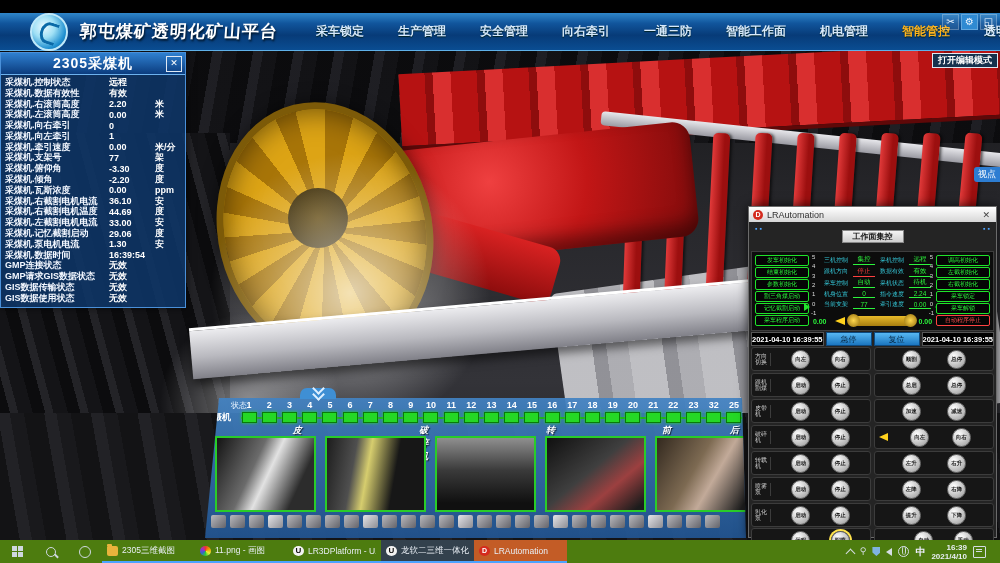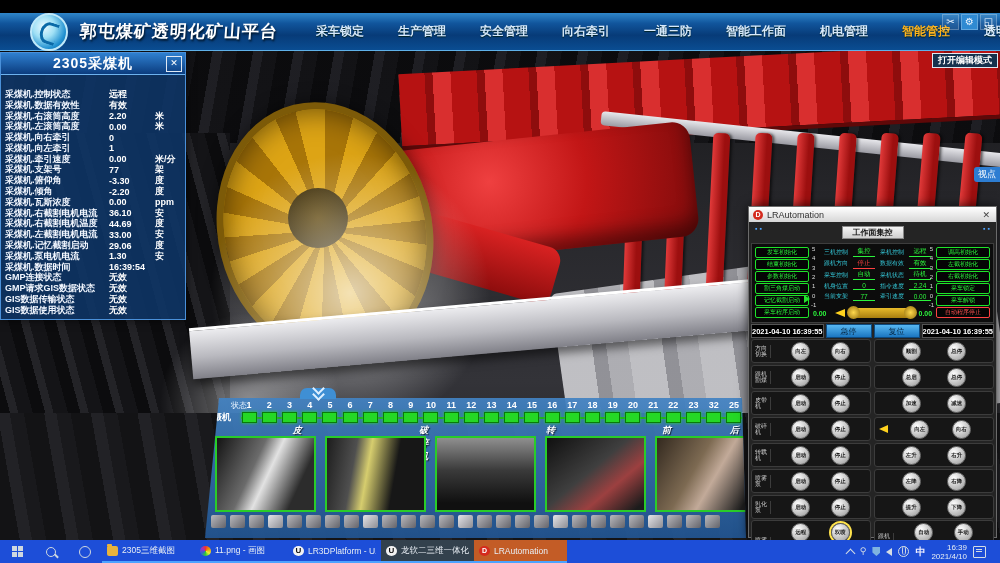--- a/index.html
+++ b/index.html
@@ -79,21 +79,21 @@
     color:#fff;font-size:9px;line-height:15px;text-align:center;border-radius:3px 0 0 3px;cursor:pointer;}
 
   
   .left-panel{position:absolute;left:0;top:52px;width:184px;z-index:7;
     background:rgba(14,54,104,.88);border:1px solid #4a90d9;box-shadow:0 0 8px rgba(0,0,0,.6);}
   .lp-head{height:21px;background:linear-gradient(180deg,#2f80d0,#0b3c7e);display:flex;
     align-items:center;justify-content:center;position:relative;border-bottom:1px solid #6db2ee;}
   .lp-title{color:#fff;font-size:14px;font-weight:bold;letter-spacing:1px;}
   .lp-close{position:absolute;right:3px;top:3px;width:14px;height:14px;border:1px solid #dfe9f5;
     color:#fff;font-size:9px;line-height:13px;text-align:center;cursor:pointer;}
-  .lp-rows{padding:14px 4px 3px 4px;}
+  .lp-rows{padding:2px 4px 3px 4px;}
   .lp-row{display:flex;height:10.8px;align-items:center;}
   .lp-row .l{flex:1;font-size:9px;font-weight:bold;color:#f2f7ff;white-space:nowrap;}
   .lp-row .v{width:46px;font-size:9px;font-weight:bold;color:#fff;}
   .lp-row .u{width:26px;font-size:9px;font-weight:bold;color:#fff;}
 
   
   .cam-strip{position:absolute;left:205px;top:398px;width:541px;height:140px;z-index:5;
     background:linear-gradient(180deg,rgba(66,130,194,.93),rgba(34,85,146,.93));
     clip-path:polygon(14px 0,calc(100% - 4px) 0,100% 100%,0 100%);}
   .cam-chevron{position:absolute;left:300px;top:388px;z-index:6;width:36px;height:11px;
@@ -120,21 +120,21 @@
 
   
   .lra{position:absolute;left:748px;top:206px;width:247px;height:330px;z-index:8;
     background:#242424;border:1px solid #6b6b6b;box-shadow:0 0 10px rgba(0,0,0,.7);}
   .lra-title{height:15px;background:linear-gradient(#ffffff,#d6d6d6);display:flex;
     align-items:center;padding:0 4px;}
   .lra-logo{width:10px;height:10px;border-radius:50%;background:#d42b1e;color:#fff;font-size:7px;
     font-weight:bold;text-align:center;line-height:10px;}
   .lra-title .t{font-size:9px;color:#333;margin-left:4px;flex:1;}
   .lra-close{font-size:9px;color:#444;cursor:pointer;padding:0 2px;}
-  .lra-tabs{height:20px;display:flex;align-items:center;justify-content:center;position:relative;text-align:right;}
+  .lra-tabs{height:28px;display:flex;align-items:center;justify-content:center;position:relative;text-align:right;}
   .lra-tab{background:linear-gradient(#f4f4f4,#cfcfcf);color:#111;font-size:8px;font-weight:bold;
     padding:0 10px;height:11px;line-height:11px;border:1px solid #888;cursor:pointer;}
   .tab-dots{position:absolute;top:3px;font-size:7px;color:#4da3ff;}
   .tab-dots.ld{left:6px}.tab-dots.rd{right:6px}
   .lra-main{margin:1px 2px;height:78px;background:#0c0c0c;border:1px solid #3d3d3d;position:relative;}
   .init-col{position:absolute;top:3px;display:flex;flex-direction:column;gap:1.5px;}
   .init-col.lc{left:3px;} .init-col.rc{right:3px;}
   .init-btn{width:52px;height:8.5px;background:#050505;border:1px solid #1ee32a;border-radius:2px;
     color:#2cf43c;font-size:6px;line-height:8.5px;text-align:center;white-space:nowrap;
     overflow:hidden;cursor:pointer;}
@@ -184,21 +184,21 @@
   .yarrow{width:0;height:0;border-top:4px solid transparent;border-bottom:4px solid transparent;
     border-right:9px solid #ffd21e;margin-left:4px;}
   .bottom-sec{margin:1px 2px;display:flex;gap:3px;height:46px;}
   .b-panel{flex:1;background:#161616;border:1px solid #3c3c3c;border-radius:3px;display:flex;}
   .b-panel .vlabel{align-self:center;}
   .b-rows{flex:1;display:flex;flex-direction:column;justify-content:space-evenly;}
   .b-row{display:flex;justify-content:space-evenly;align-items:center;}
 
   
   .taskbar{position:absolute;left:0;top:540px;width:1000px;height:23px;z-index:50;
-    background:#1d4ed8;display:flex;align-items:stretch;}
+    background:#4d7c0f;display:flex;align-items:stretch;}
   .tb-btn{width:34px;display:flex;align-items:center;justify-content:center;cursor:pointer;}
   .win-grid{display:grid;grid-template-columns:5px 5px;grid-template-rows:5px 5px;gap:1px;}
   .win-grid i{background:#cfd8e0;}
   .mag{width:8px;height:8px;border:1.5px solid #cfd8e0;border-radius:50%;position:relative;}
   .mag::after{content:"";position:absolute;left:7px;top:7px;width:5px;height:1.5px;
     background:#cfd8e0;transform:rotate(45deg);}
   .cortana{width:10px;height:10px;border:1.5px solid #cfd8e0;border-radius:50%;}
   .tasks{display:flex;}
   .task{width:83px;display:flex;align-items:center;gap:4px;padding:0 5px;cursor:pointer;
     border-bottom:2px solid #4da3ff;}
@@ -218,21 +218,21 @@
     transform:rotate(45deg);margin-top:3px;}
   .shield{width:8px;height:9px;background:#7fb3e0;clip-path:polygon(0 0,100% 0,100% 60%,50% 100%,0 60%);}
   .speaker{width:0;height:0;border-top:4px solid transparent;border-bottom:4px solid transparent;
     border-right:6px solid #d5dde4;position:relative;}
   .globe{width:9px;height:9px;border:1px solid #d5dde4;border-radius:50%;position:relative;}
   .globe::after{content:"";position:absolute;left:3px;top:-1px;width:2px;height:9px;
     border-left:1px solid #d5dde4;border-right:1px solid #d5dde4;border-radius:50%;}
   .ime{font-size:10px;color:#eef;font-weight:bold;}
   .clock{display:flex;flex-direction:column;align-items:flex-end;justify-content:center;
     line-height:9px;}
-  .clock span{font-size:8px;color:#e8eef4;}
+  .clock span{font-size:8px;color:#e8eef4;font-weight:bold;}
   .notif{width:11px;height:10px;border:1px solid #d5dde4;border-radius:1px;position:relative;}
   .notif::after{content:"";position:absolute;left:2px;top:2px;width:6px;height:1px;
     background:#d5dde4;box-shadow:0 2px 0 #d5dde4;}
   .desk-sliver{width:3px;border-left:1px solid #3a4650;}
 </style>
 </head>
 <body>
 
 <div id="screen">
 

